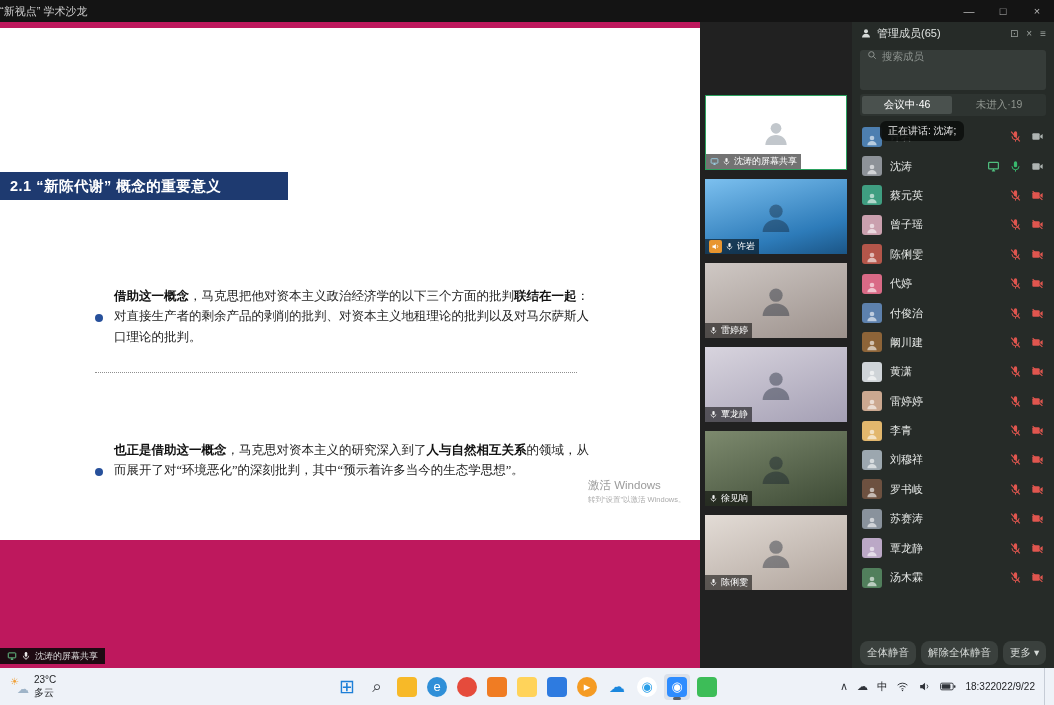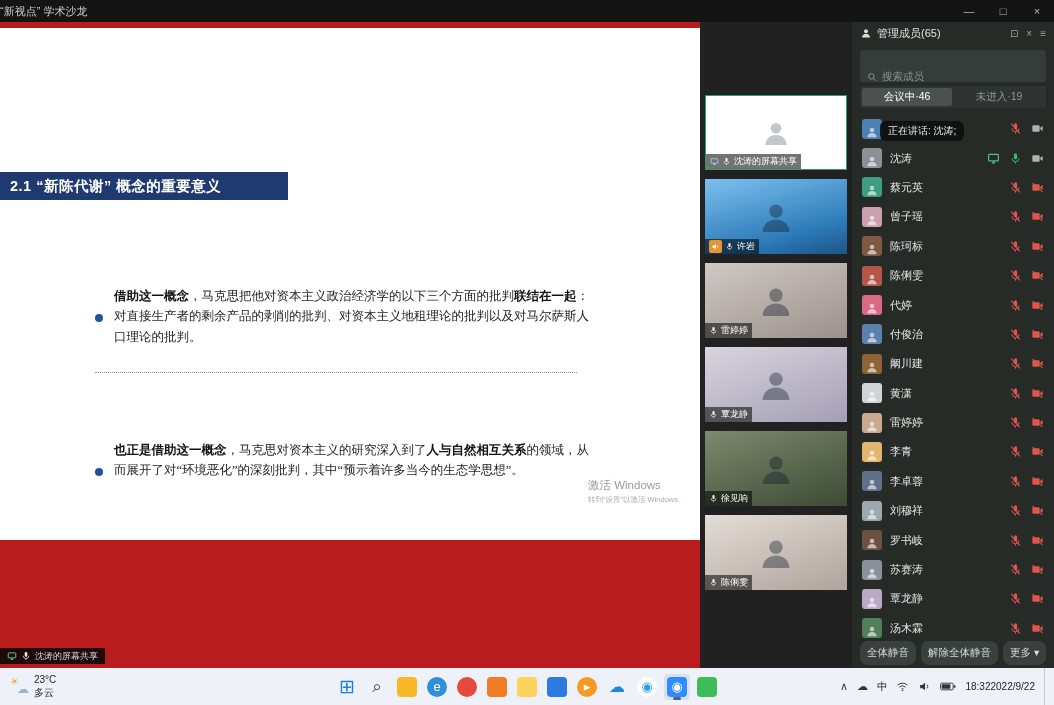--- a/index.html
+++ b/index.html
@@ -8,21 +8,21 @@
   .screen { position:relative; width:1054px; height:705px; background:#0d0d0d; }
 
   
   .titlebar { position:absolute; top:0; left:0; right:0; height:22px; background:#141414;
     display:flex; align-items:center; justify-content:flex-start; color:#cfcfcf; font-size:11px; }
   .tb-controls { position:absolute; right:0; top:0; height:22px; display:flex; }
   .tb-controls span { width:34px; height:22px; display:flex; align-items:center; justify-content:center;
     color:#b9b9b9; font-size:11px; cursor:pointer; }
 
   
-  .main { position:absolute; left:0; top:22px; width:700px; height:646px; background:#b91c1c; }
+  .main { position:absolute; left:0; top:22px; width:700px; height:646px; background:#be185d; }
   .slide { position:absolute; left:0; top:6px; width:700px; height:512px; background:#ffffff;
     font-family:"Liberation Serif","DejaVu Serif",serif; }
   .slide-heading { position:absolute; left:0; top:144px; width:288px; height:28px; background:#1e3a70;
     color:#fff; font-size:14.5px; font-weight:bold; line-height:28px; padding-left:10px;
     letter-spacing:.5px; font-family:"Liberation Sans","DejaVu Sans",sans-serif; }
   .bullet { position:absolute; left:95px; width:500px; display:flex; gap:11px; }
   .b1 { top:258px; }
   .b2 { top:368px;margin-top:44px; }
   .dot { width:8px; height:8px; border-radius:50%; background:#27509b; flex:none; }
   .b1 .dot { margin-top:28px; }
@@ -59,22 +59,22 @@
     align-items:center; justify-content:center; flex:none; }
   .pres-badge svg { width:9px; height:9px; color:#fff; }
 
   
   .panel { position:absolute; left:852px; top:22px; width:202px; height:646px; background:#262b28;
     color:#dfe3e1; }
   .p-head { height:22px; display:flex; align-items:center; padding:0 8px; gap:5px; font-size:11px; }
   .p-head .m-icon { width:12px; height:12px; fill:#d6dad8; }
   .ph-icons { margin-left:auto; display:flex; gap:8px; color:#9ba19d; font-size:10px; }
   .ph-icons span { cursor:pointer; }
-  .p-search { margin:6px 8px 4px; height:32px; background:#363c39; border-radius:3px; display:flex;
-    align-items:flex-end; gap:5px; padding:0 7px; }
+  .p-search { margin:6px 8px 4px; height:40px; background:#363c39; border-radius:3px; display:flex;
+    align-items:flex-start; gap:5px; padding:0 7px; }
   .p-search svg { width:10px; height:10px; color:#8d938f; flex:none; }
   .p-search input { background:transparent; border:none; outline:none; color:#d7dbd9;
     font-size:10.5px; width:100%; font-family:inherit; }
   .p-search input::placeholder { color:#8d938f; }
   .p-tabs { margin:4px 8px 6px; height:22px; background:#2e3431; border-radius:3px; display:flex;
     padding:2px; gap:2px; }
   .p-tab { flex:1; display:flex; align-items:center; justify-content:center; font-size:10.5px;
     color:#8f958f; border-radius:2px; cursor:pointer; }
   .p-tab.active { background:#4a514e; color:#ffffff; }
   .p-list { height:528px; overflow:hidden; }
@@ -459,47 +459,20 @@
             <span class="ic cam-off">
               <svg viewBox="0 0 24 24">
                 <rect x="2.5" y="6" width="13.5" height="12" rx="2" fill="currentColor"></rect>
                 <path d="M17 10.5l4.5-3v9l-4.5-3z" fill="currentColor"></path>
                 <line class="slash" x1="3" y1="4" x2="21" y2="20" stroke="currentColor" stroke-width="2"></line>
               </svg>
             </span>
           </span>
         </div>
 
-        <div class="mrow">
-          <span class="avatar" style="background: rgb(125, 90, 64);">
-            <svg viewBox="0 0 24 24">
-              <circle cx="12" cy="8.5" r="4"></circle>
-              <path d="M4 21c0-4.4 3.6-7.5 8-7.5s8 3.1 8 7.5z"></path>
-            </svg>
-          </span>
-          <span class="mname">陈珂标</span>
-          <span class="mics">
-
-            <span class="ic mic-muted">
-              <svg viewBox="0 0 24 24">
-                <rect x="9" y="2.5" width="6" height="11" rx="3" fill="currentColor"></rect>
-                <path d="M5.5 11.5a6.5 6.5 0 0 0 13 0" fill="none" stroke="currentColor" stroke-width="1.8"></path>
-                <path d="M12 18v3.5" stroke="currentColor" stroke-width="1.8"></path>
-                <line class="slash" x1="4" y1="3" x2="20" y2="21" stroke="currentColor" stroke-width="2"></line>
-              </svg>
-            </span>
-            <span class="ic cam-off">
-              <svg viewBox="0 0 24 24">
-                <rect x="2.5" y="6" width="13.5" height="12" rx="2" fill="currentColor"></rect>
-                <path d="M17 10.5l4.5-3v9l-4.5-3z" fill="currentColor"></path>
-                <line class="slash" x1="3" y1="4" x2="21" y2="20" stroke="currentColor" stroke-width="2"></line>
-              </svg>
-            </span>
-          </span>
-        </div>
 
         <div class="mrow">
           <span class="avatar" style="background: rgb(180, 86, 74);">
             <svg viewBox="0 0 24 24">
               <circle cx="12" cy="8.5" r="4"></circle>
               <path d="M4 21c0-4.4 3.6-7.5 8-7.5s8 3.1 8 7.5z"></path>
             </svg>
           </span>
           <span class="mname">陈俐雯</span>
           <span class="mics">
@@ -683,47 +656,20 @@
             <span class="ic cam-off">
               <svg viewBox="0 0 24 24">
                 <rect x="2.5" y="6" width="13.5" height="12" rx="2" fill="currentColor"></rect>
                 <path d="M17 10.5l4.5-3v9l-4.5-3z" fill="currentColor"></path>
                 <line class="slash" x1="3" y1="4" x2="21" y2="20" stroke="currentColor" stroke-width="2"></line>
               </svg>
             </span>
           </span>
         </div>
 
-        <div class="mrow">
-          <span class="avatar" style="background: rgb(95, 112, 137);">
-            <svg viewBox="0 0 24 24">
-              <circle cx="12" cy="8.5" r="4"></circle>
-              <path d="M4 21c0-4.4 3.6-7.5 8-7.5s8 3.1 8 7.5z"></path>
-            </svg>
-          </span>
-          <span class="mname">李卓蓉</span>
-          <span class="mics">
-
-            <span class="ic mic-muted">
-              <svg viewBox="0 0 24 24">
-                <rect x="9" y="2.5" width="6" height="11" rx="3" fill="currentColor"></rect>
-                <path d="M5.5 11.5a6.5 6.5 0 0 0 13 0" fill="none" stroke="currentColor" stroke-width="1.8"></path>
-                <path d="M12 18v3.5" stroke="currentColor" stroke-width="1.8"></path>
-                <line class="slash" x1="4" y1="3" x2="20" y2="21" stroke="currentColor" stroke-width="2"></line>
-              </svg>
-            </span>
-            <span class="ic cam-off">
-              <svg viewBox="0 0 24 24">
-                <rect x="2.5" y="6" width="13.5" height="12" rx="2" fill="currentColor"></rect>
-                <path d="M17 10.5l4.5-3v9l-4.5-3z" fill="currentColor"></path>
-                <line class="slash" x1="3" y1="4" x2="21" y2="20" stroke="currentColor" stroke-width="2"></line>
-              </svg>
-            </span>
-          </span>
-        </div>
 
         <div class="mrow">
           <span class="avatar" style="background: rgb(156, 167, 175);">
             <svg viewBox="0 0 24 24">
               <circle cx="12" cy="8.5" r="4"></circle>
               <path d="M4 21c0-4.4 3.6-7.5 8-7.5s8 3.1 8 7.5z"></path>
             </svg>
           </span>
           <span class="mname">刘穆祥</span>
           <span class="mics">

